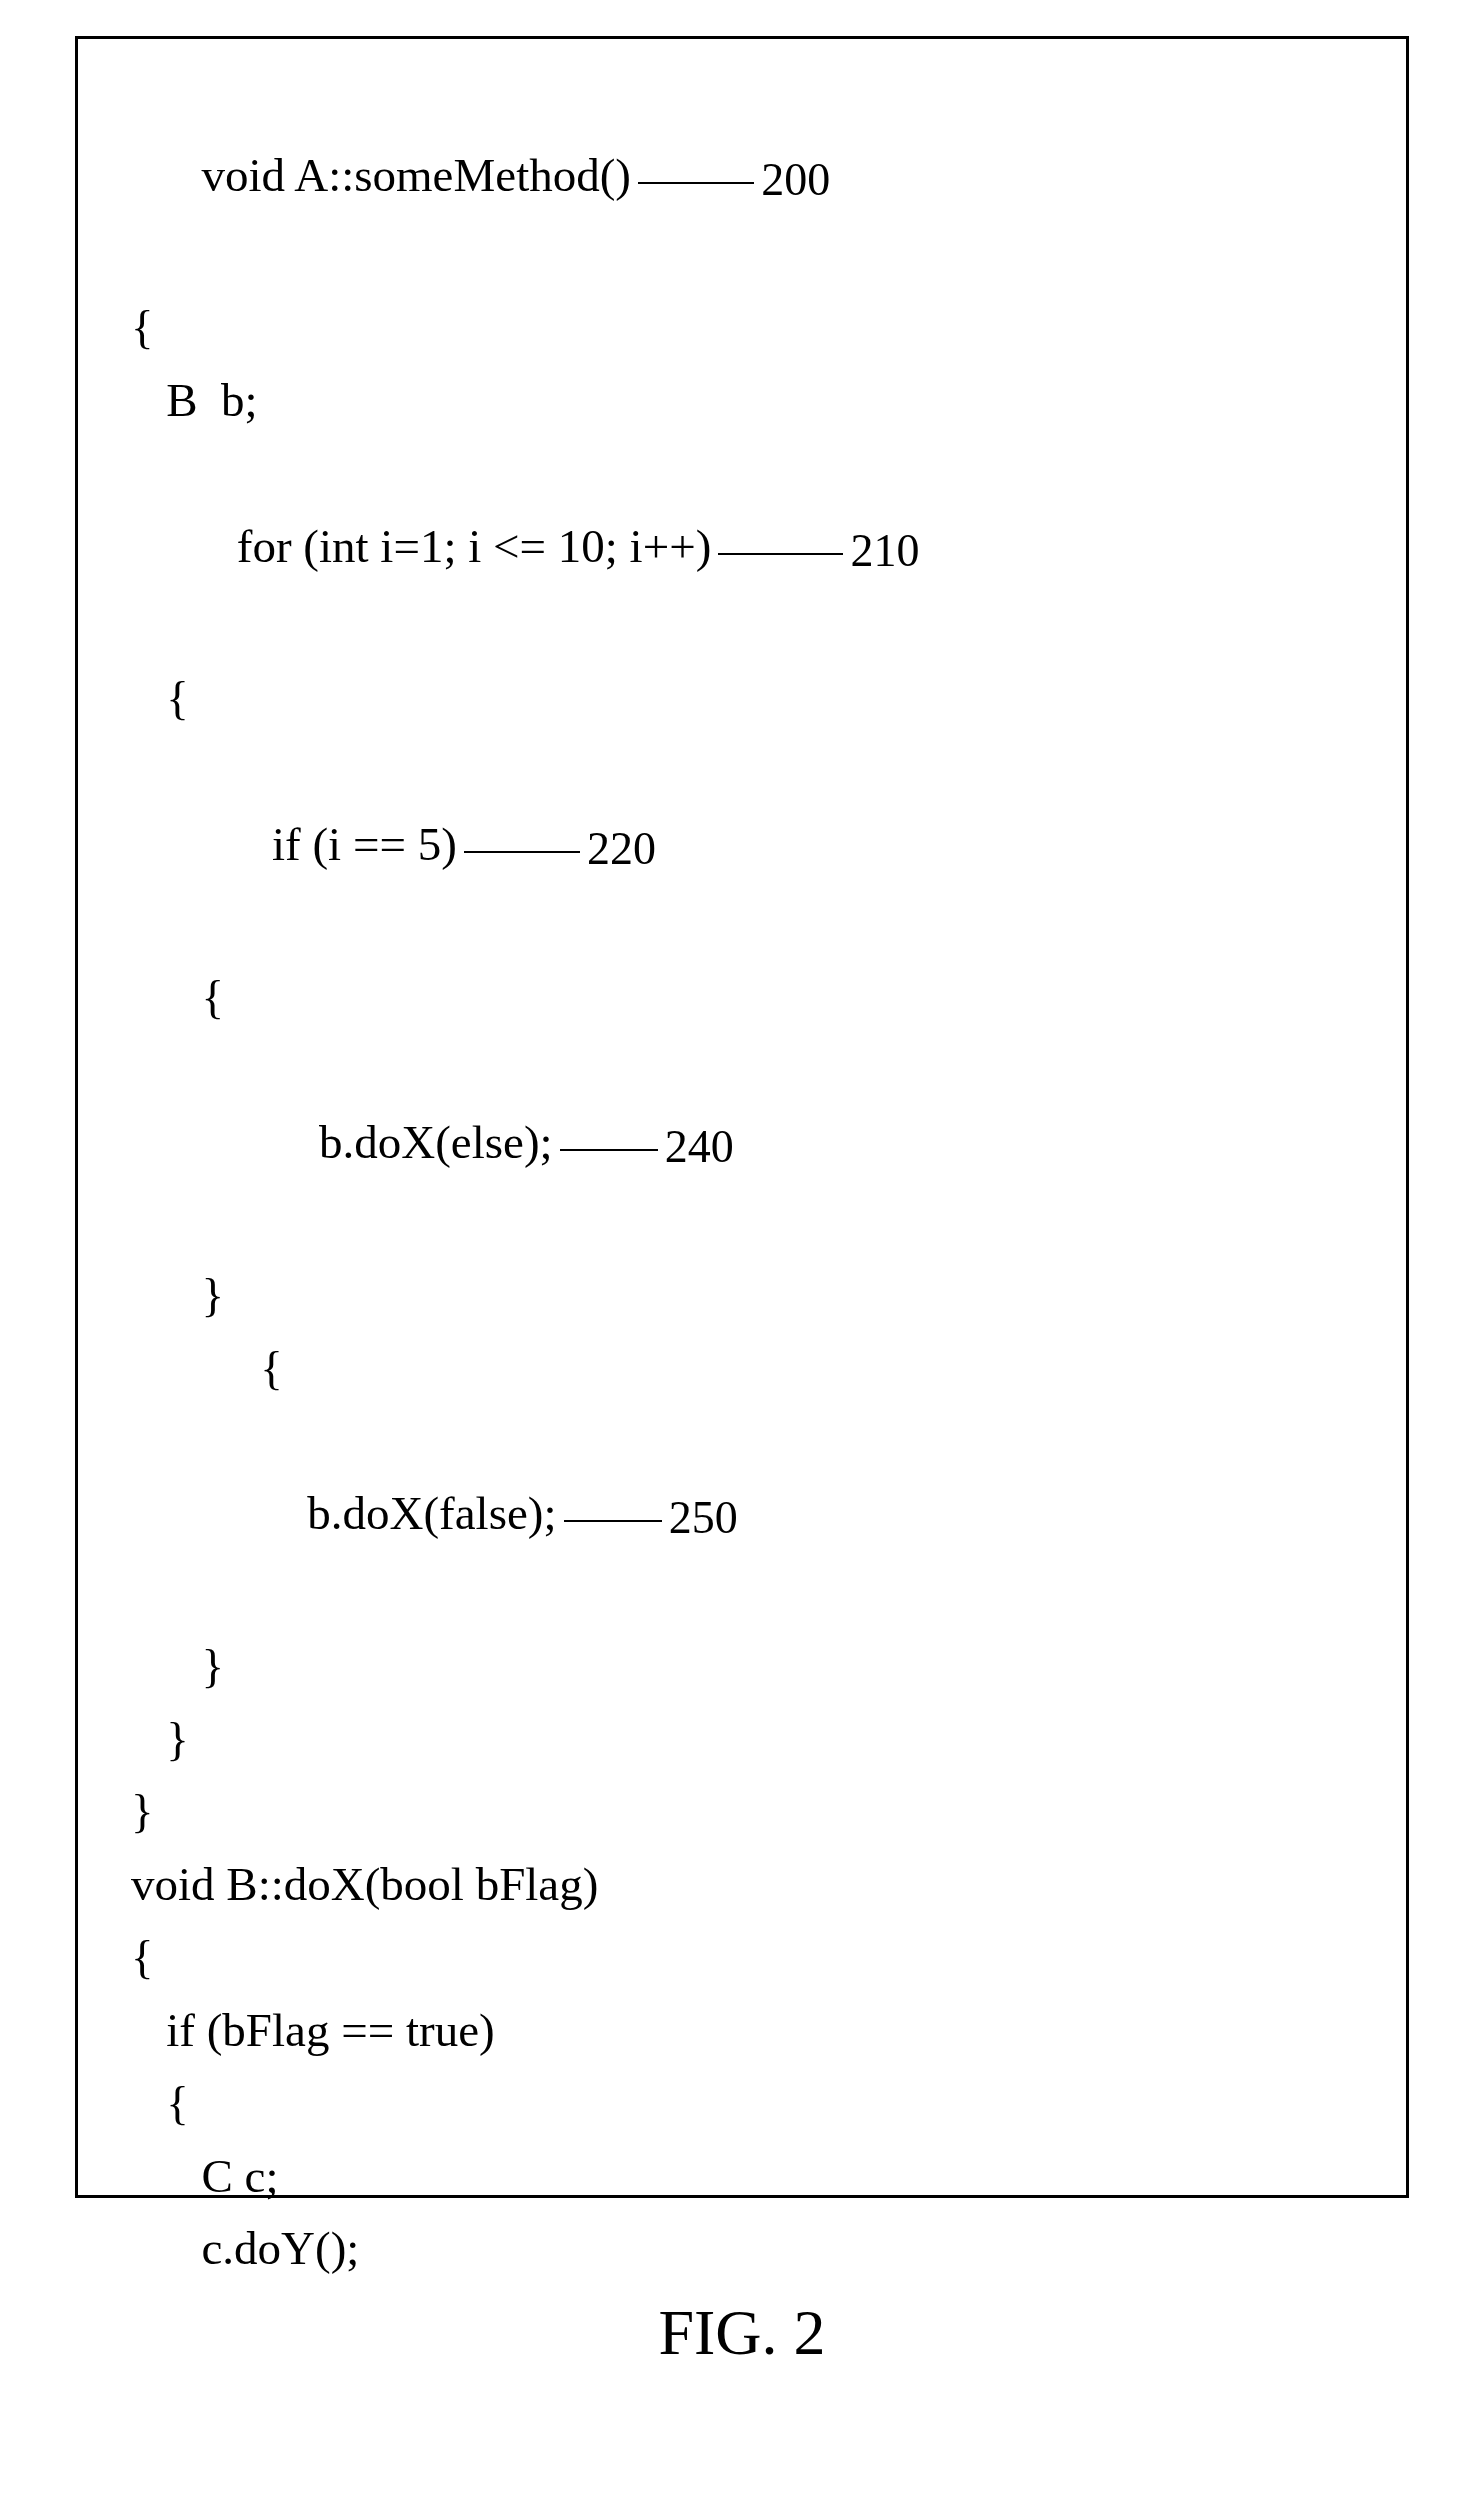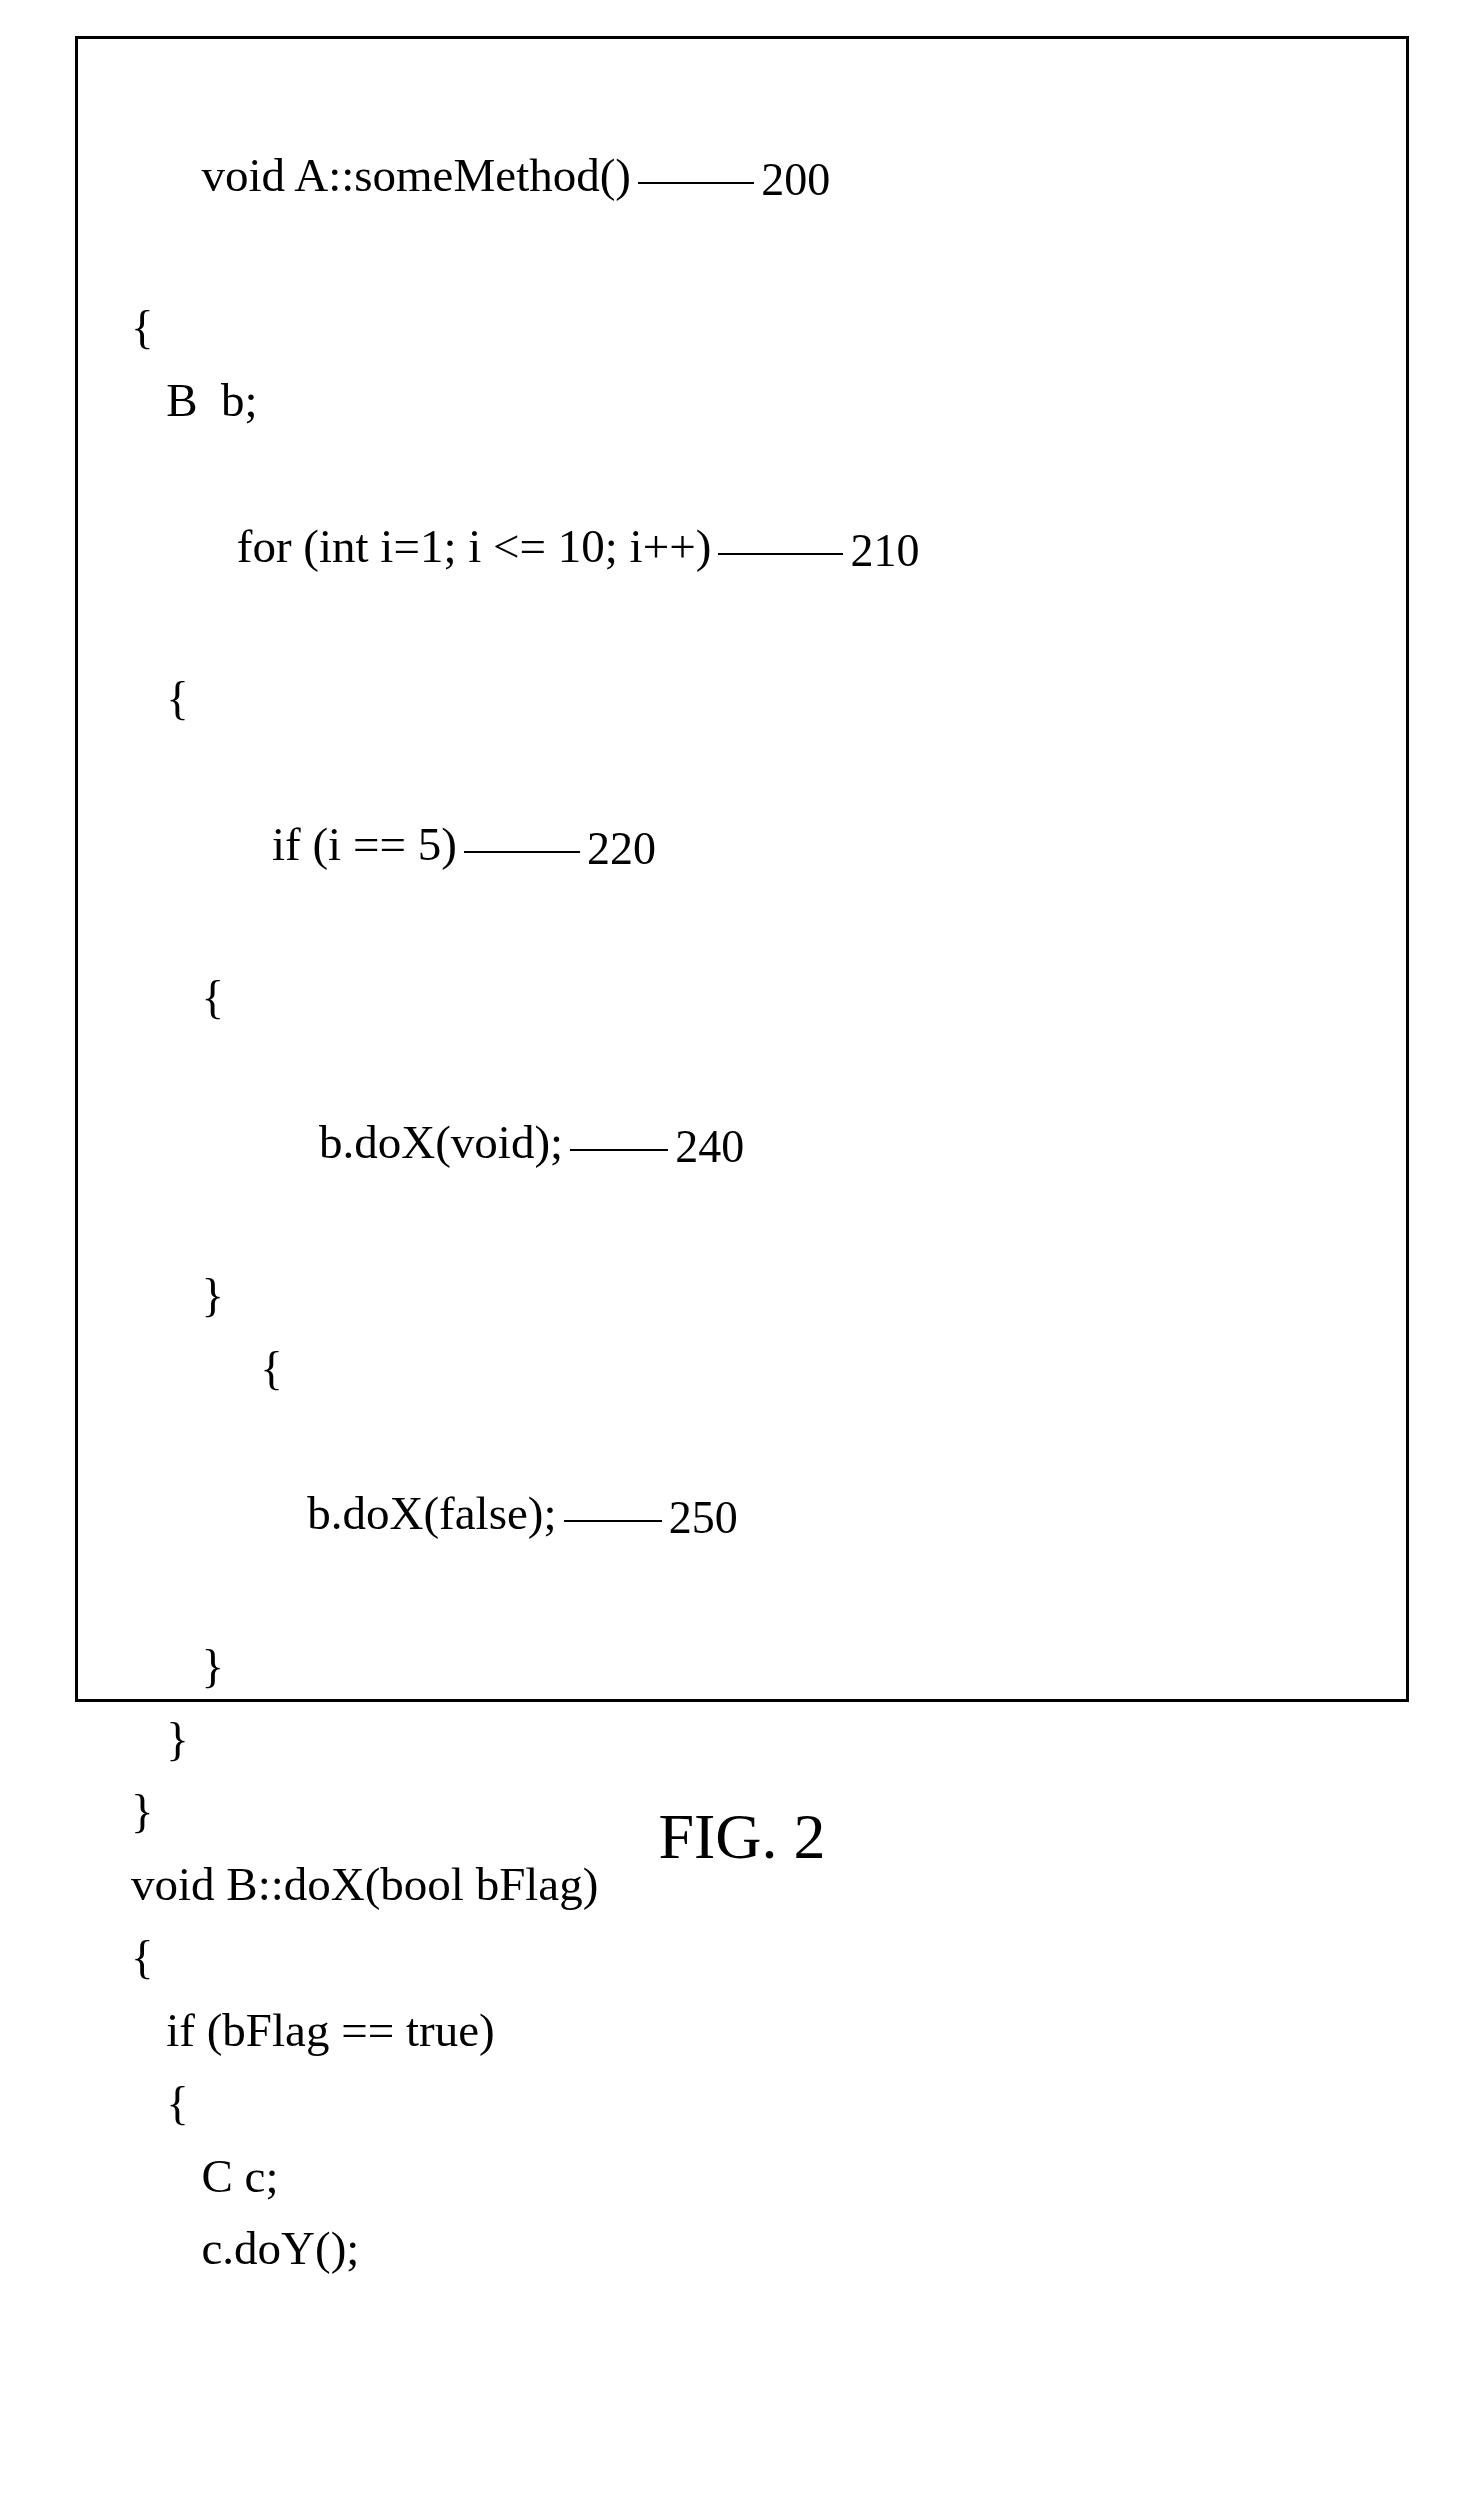--- a/index.html
+++ b/index.html
@@ -14,21 +14,21 @@
     height: 2500px;
     box-sizing: border-box;
     padding: 36px 53px 53px 53px;
     display: flex;
     flex-direction: column;
     align-items: center;
   }
   .code-box {
     border: 3.6px solid #000;
     width: 1334px;
-    height: 1666px;
+    height: 2162px;
     box-sizing: border-box;
     padding: 27px 27px 27px 53px;
     font-size: 47px;
     line-height: 1.55;
     position: relative;
   }
   .code-line {
     white-space: pre;
     position: relative;
   }
@@ -70,21 +70,21 @@
     <div class="code-line"><span></span></div>
     <div class="code-line">
       <span>   for (int i=1; i &lt;= 10; i++)</span><span class="callout"><span class="callout-line" style="width:125px"></span><span class="callout-num">210</span></span>
     </div>
     <div class="code-line"><span>   {</span></div>
     <div class="code-line">
       <span>      if (i == 5)</span><span class="callout"><span class="callout-line" style="width:116px"></span><span class="callout-num">220</span></span>
     </div>
     <div class="code-line"><span>      {</span></div>
     <div class="code-line">
-      <span>          b.doX(void);</span><span class="callout"><span class="callout-line" style="width:98px"></span><span class="callout-num">240</span></span>
+      <span>          b.doX(else);</span><span class="callout"><span class="callout-line" style="width:98px"></span><span class="callout-num">240</span></span>
     </div>
     <div class="code-line"><span>      }</span></div>
     <div class="code-line"><span>           {</span></div>
     <div class="code-line">
       <span>         b.doX(false);</span><span class="callout"><span class="callout-line" style="width:98px"></span><span class="callout-num">250</span></span>
     </div>
     <div class="code-line"><span>      }</span></div>
     <div class="code-line"><span>   }</span></div>
     <div class="code-line"><span>}</span></div>
     <div class="code-line"><span></span></div>

